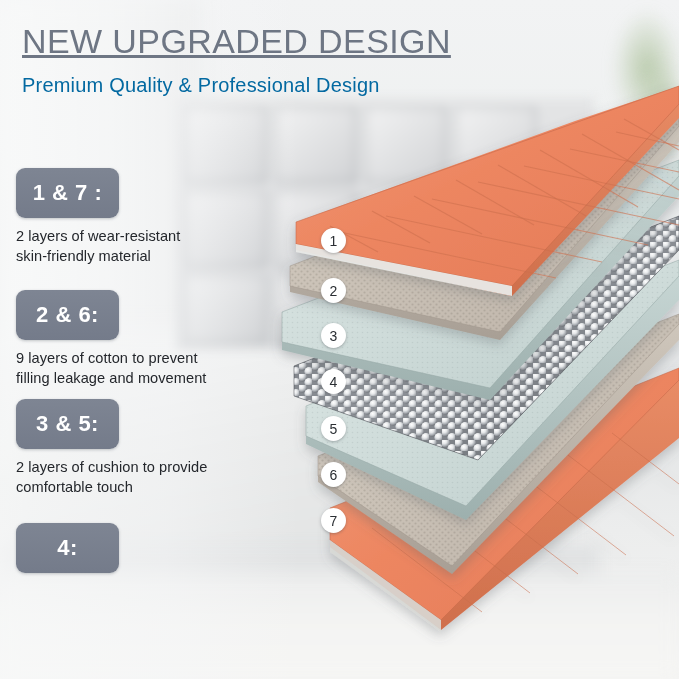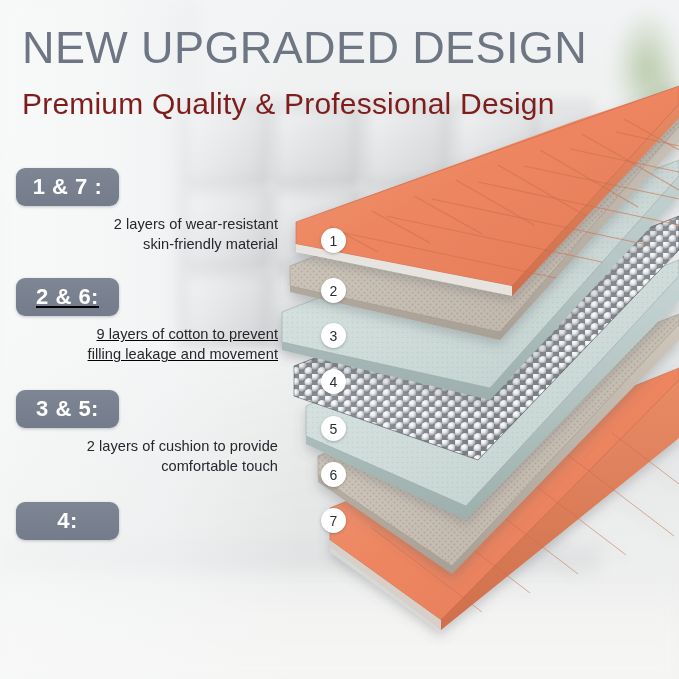--- a/index.html
+++ b/index.html
@@ -63,59 +63,59 @@
   }
   
   .left-veil {
     position:absolute; left:0; top:0; width:300px; height:679px;
     background:linear-gradient(90deg, rgba(248,249,249,.72) 0%, rgba(246,247,248,.55) 55%, rgba(246,247,248,0) 100%);
   }
 
   
   .header { position:absolute; left:22px; top:22px; width:640px; }
   .title {
-    font-size:45px; font-weight:400; letter-spacing:.4px;
+    font-size:34px; font-weight:400; letter-spacing:.4px;
     color:#6e7684;
     line-height:1.15;
     white-space:nowrap;
+    text-decoration:underline;
   }
   .subtitle {
     margin-top:13px;
-    font-size:30px; font-weight:400;
-    color:#7f1d1d;
+    font-size:20px; font-weight:400;
+    color:#0369a1;
     letter-spacing:.2px;
     white-space:nowrap;
   }
 
   
   .features { position:absolute; left:16px; top:168px; width:262px; }
   .feature { margin-bottom:22px; }
   .badge {
     display:flex; align-items:center; justify-content:center;
-    width:103px; height:38px;
+    width:103px; height:50px;
     border-radius:9px;
     background:linear-gradient(180deg,#7e8593 0%, #747b8a 100%);
     color:#ffffff;
     font-size:22px; font-weight:bold;
     letter-spacing:.5px;
     box-shadow:0 1px 3px rgba(90,96,107,.35);
   }
   .feature-text {
     margin-top:8px;
     font-size:14.6px;
     line-height:1.38;
     color:#24272c;
     letter-spacing:.05px;
     white-space:pre-line;
-    text-align:right;
   }
 
   
   .feature.f1 { margin-bottom:24px; }
-  .feature.f2 { margin-bottom:25px;text-decoration:underline; }
+  .feature.f2 { margin-bottom:10px; }
   .feature.f3 { margin-bottom:26px; }
 
   
   #stack { position:absolute; left:0; top:0; width:679px; height:679px; pointer-events:none; }
   #stack svg { position:absolute; left:0; top:0; }
 
   
   .marker {
     position:absolute;
     width:25px; height:25px; border-radius:50%;

